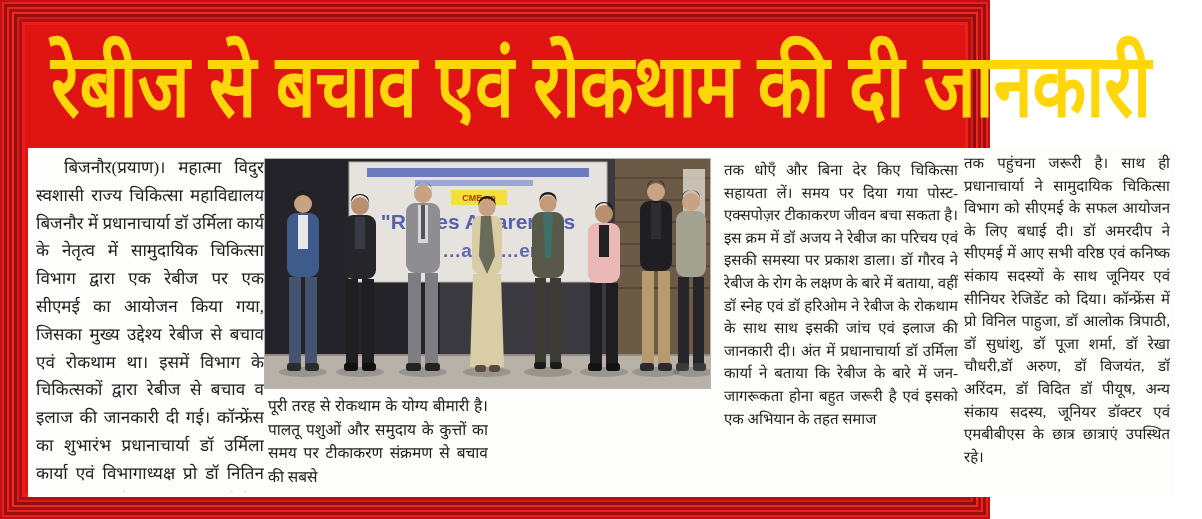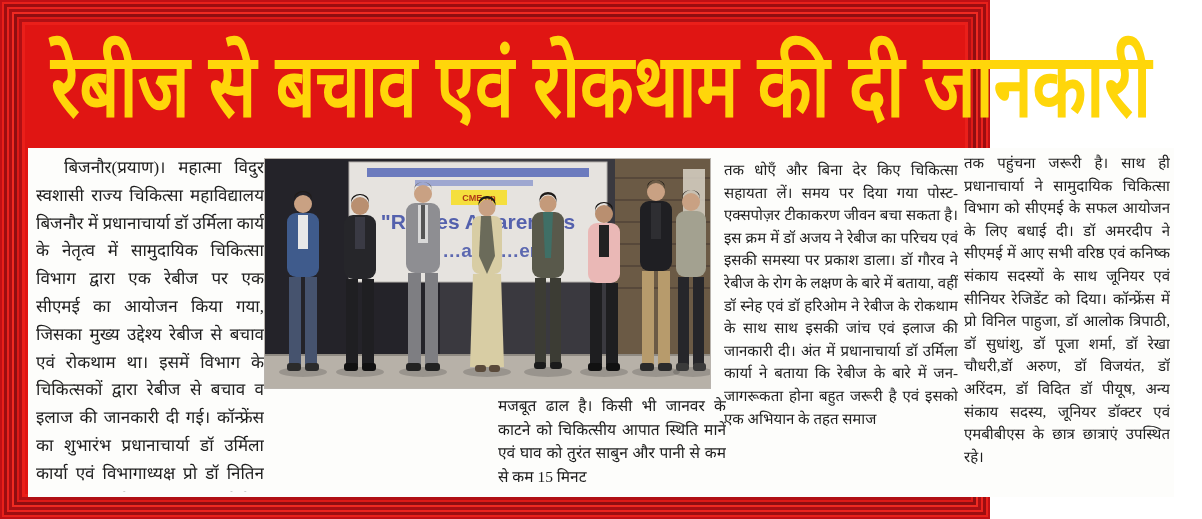--- a/index.html
+++ b/index.html
@@ -191,21 +191,21 @@
             <path d="M-9,6 a9,9 0 0 1 18,0 l0,-2 a9,7 0 0 0 -18,0 z" fill="#1d1a18"></path>
           <rect x="-15" y="18" width="30" height="66" rx="9" fill="#a3a190"></rect>
           <rect x="-13" y="84" width="11" height="88" fill="#26262a"></rect>
             <rect x="2" y="84" width="11" height="88" fill="#26262a"></rect>
           <rect x="-15" y="170" width="13" height="8" rx="3" fill="#3a3a3a"></rect>
             <rect x="2" y="170" width="13" height="8" rx="3" fill="#3a3a3a"></rect>
         </g>
       </svg>
     </div>
 
-
-    <div class="news-col col-3">मजबूत ढाल है। किसी भी जानवर के काटने को चिकित्सीय आपात स्थिति मानें एवं घाव को तुरंत साबुन और पानी से कम से कम 15 मिनट</div>
+    <div class="news-col col-2">पूरी तरह से रोकथाम के योग्य बीमारी है। पालतू पशुओं और समुदाय के कुत्तों का समय पर टीकाकरण संक्रमण से बचाव की सबसे</div>
+
 
     <div class="news-col col-4">तक धोएँ और बिना देर किए चिकित्सा सहायता लें। समय पर दिया गया पोस्ट-एक्सपोज़र टीकाकरण जीवन बचा सकता है। इस क्रम में डॉ अजय ने रेबीज का परिचय एवं इसकी समस्या पर प्रकाश डाला। डॉ गौरव ने रेबीज के रोग के लक्षण के बारे में बताया, वहीं डॉ स्नेह एवं डॉ हरिओम ने रेबीज के रोकथाम के साथ साथ इसकी जांच एवं इलाज की जानकारी दी। अंत में प्रधानाचार्या डॉ उर्मिला कार्या ने बताया कि रेबीज के बारे में जन-जागरूकता होना बहुत जरूरी है एवं इसको एक अभियान के तहत समाज</div>
 
     <div class="news-col col-5">तक पहुंचना जरूरी है। साथ ही प्रधानाचार्या ने सामुदायिक चिकित्सा विभाग को सीएमई के सफल आयोजन के लिए बधाई दी। डॉ अमरदीप ने सीएमई में आए सभी वरिष्ठ एवं कनिष्क संकाय सदस्यों के साथ जूनियर एवं सीनियर रेजिडेंट को दिया। कॉन्फ्रेंस में प्रो विनिल पाहुजा, डॉ आलोक त्रिपाठी, डॉ सुधांशु, डॉ पूजा शर्मा, डॉ रेखा चौधरी,डॉ अरुण, डॉ विजयंत, डॉ अरिंदम, डॉ विदित डॉ पीयूष, अन्य संकाय सदस्य, जूनियर डॉक्टर एवं एमबीबीएस के छात्र छात्राएं उपस्थित रहे।</div>
 
   </div>
 </div>
 
 </body></html>

